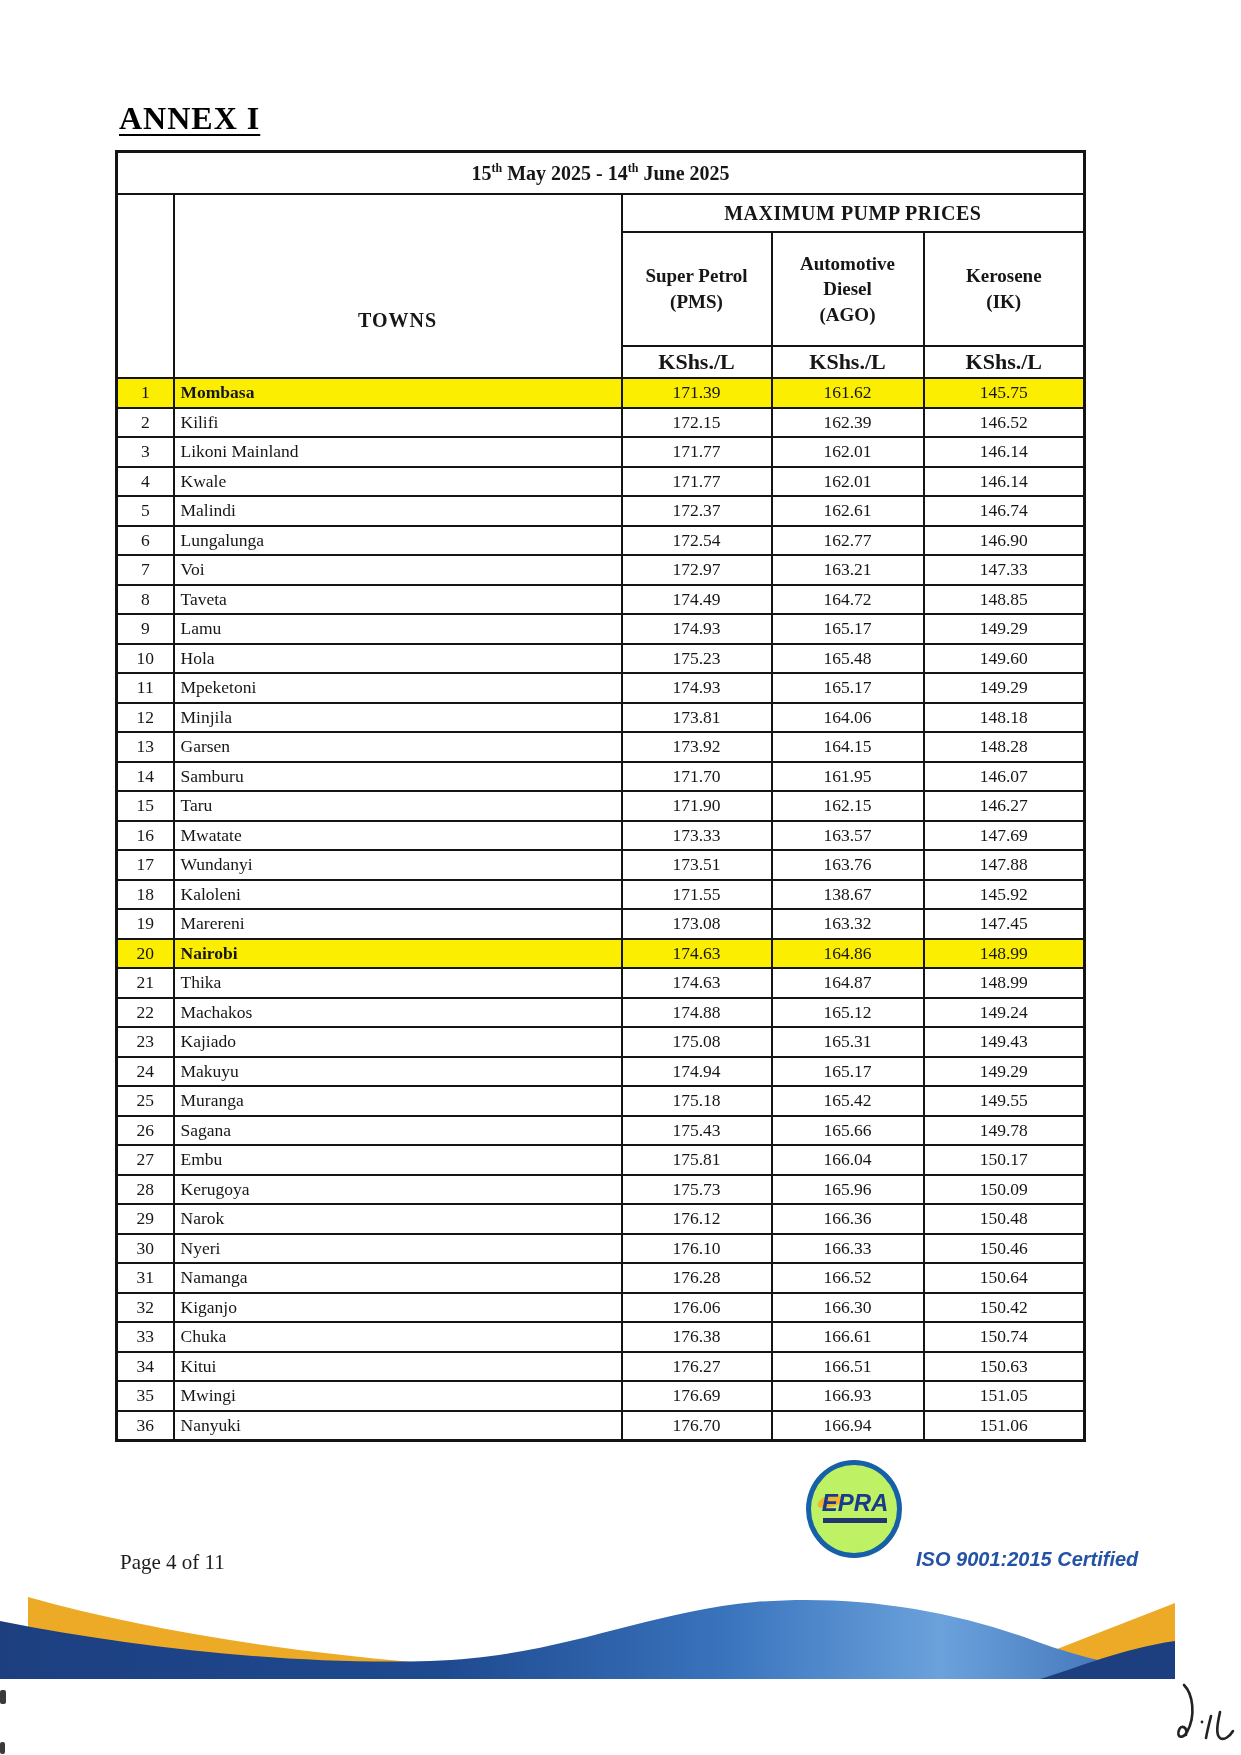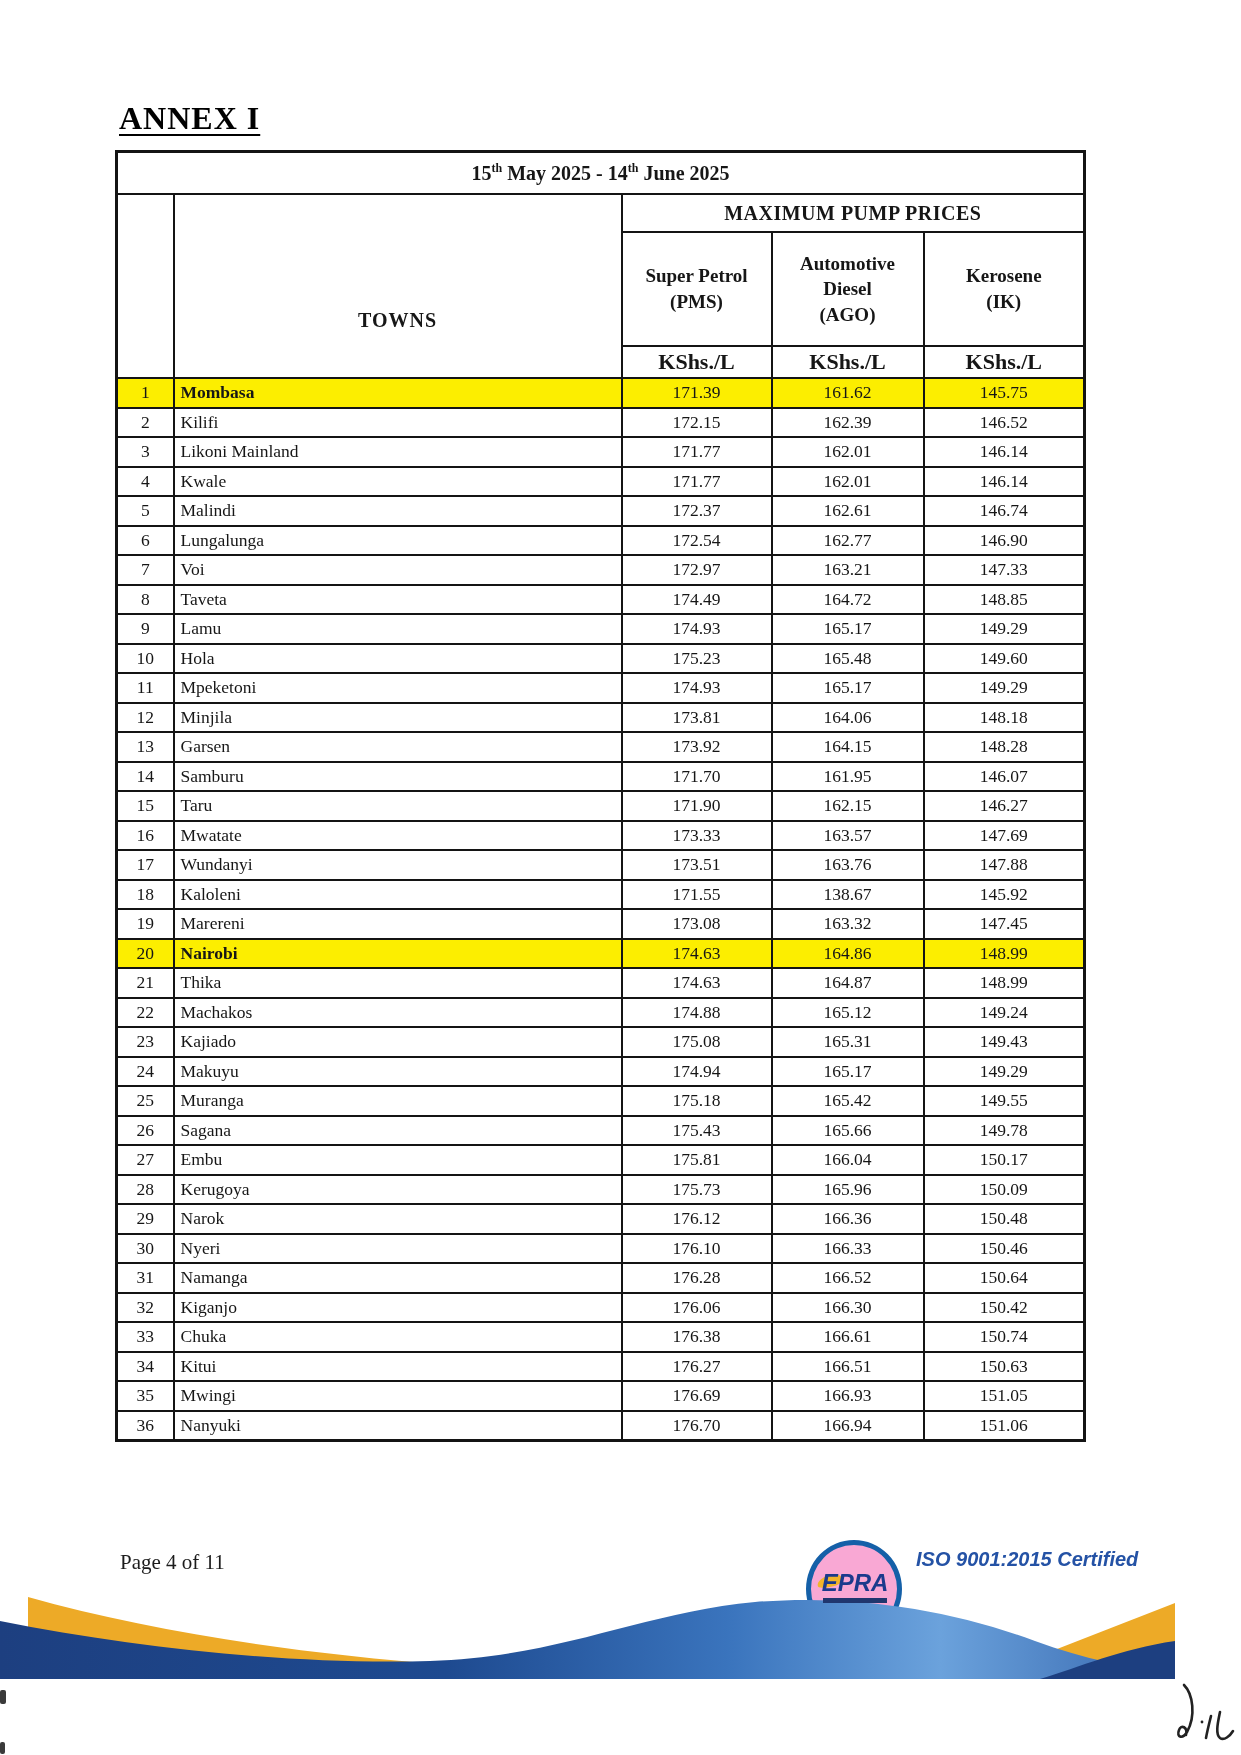--- a/index.html
+++ b/index.html
@@ -27,22 +27,22 @@
   td.c-group{height:34px;font-weight:bold;font-size:20px;letter-spacing:.5px;border-radius:9px;}
   td.c-name{height:110px;font-weight:bold;font-size:19px;white-space:pre-line;line-height:1.35;}
   td.c-unit{height:28px;font-weight:bold;font-size:22px;}
   td.c-towns-h{font-weight:bold;font-size:20px;letter-spacing:1px;vertical-align:middle;padding-top:70px;}
   tr.data-row td{height:27.5px;font-size:17.5px;padding:0 2px;}
   tr.data-row td.t-town{text-align:left;padding-left:6px;}
   tr.data-row.hl td{background:#fcee00;}
   tr.data-row.hl td.t-town{font-weight:bold;}
   .footer-page{position:absolute;left:120px;top:1550px;font-size:21px;color:#1c1c1c;}
   .epra-logo{
-    position:absolute;left:806px;top:1540px;width:96px;height:98px;border-radius:50%;
-    border:5px solid #1560a8;background:#f9a8d4;box-sizing:border-box;
+    position:absolute;left:806px;top:1460px;width:96px;height:98px;border-radius:50%;
+    border:5px solid #1560a8;background:#bef264;box-sizing:border-box;
   }
   .epra-inner{position:absolute;left:8px;top:26px;width:72px;text-align:center;}
   .epra-word{
     font-family:"Liberation Sans",sans-serif;font-weight:bold;font-style:italic;
     font-size:24px;color:#1b3a8c;letter-spacing:0;line-height:1;position:relative;z-index:2;
   }
   .epra-swoosh{
     position:absolute;left:-2px;top:4px;width:26px;height:12px;z-index:1;
     background:#f2b42a;border-radius:60% 40% 50% 50%/70% 60% 40% 30%;
     transform:rotate(-12deg);

